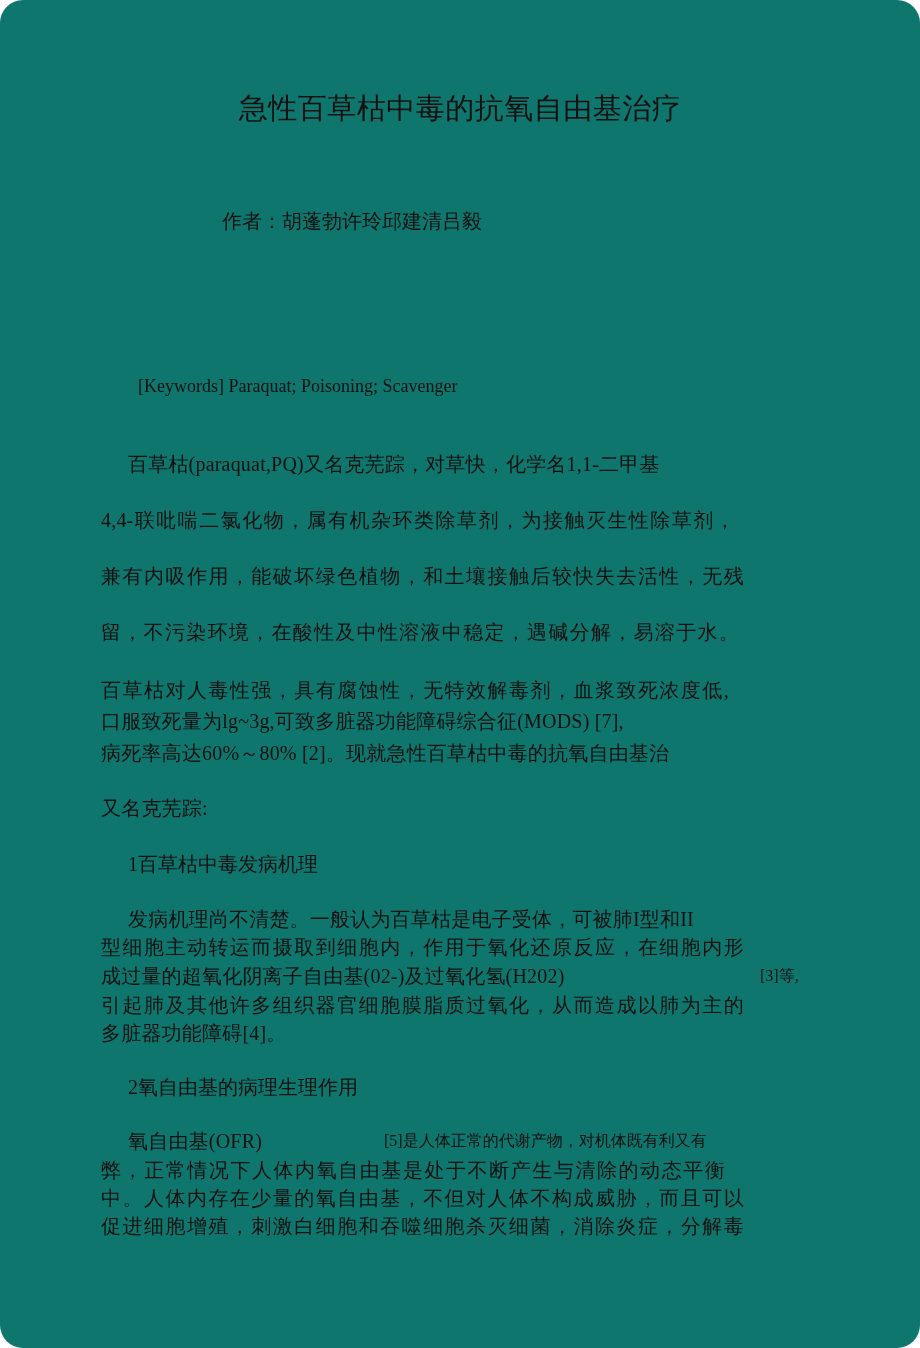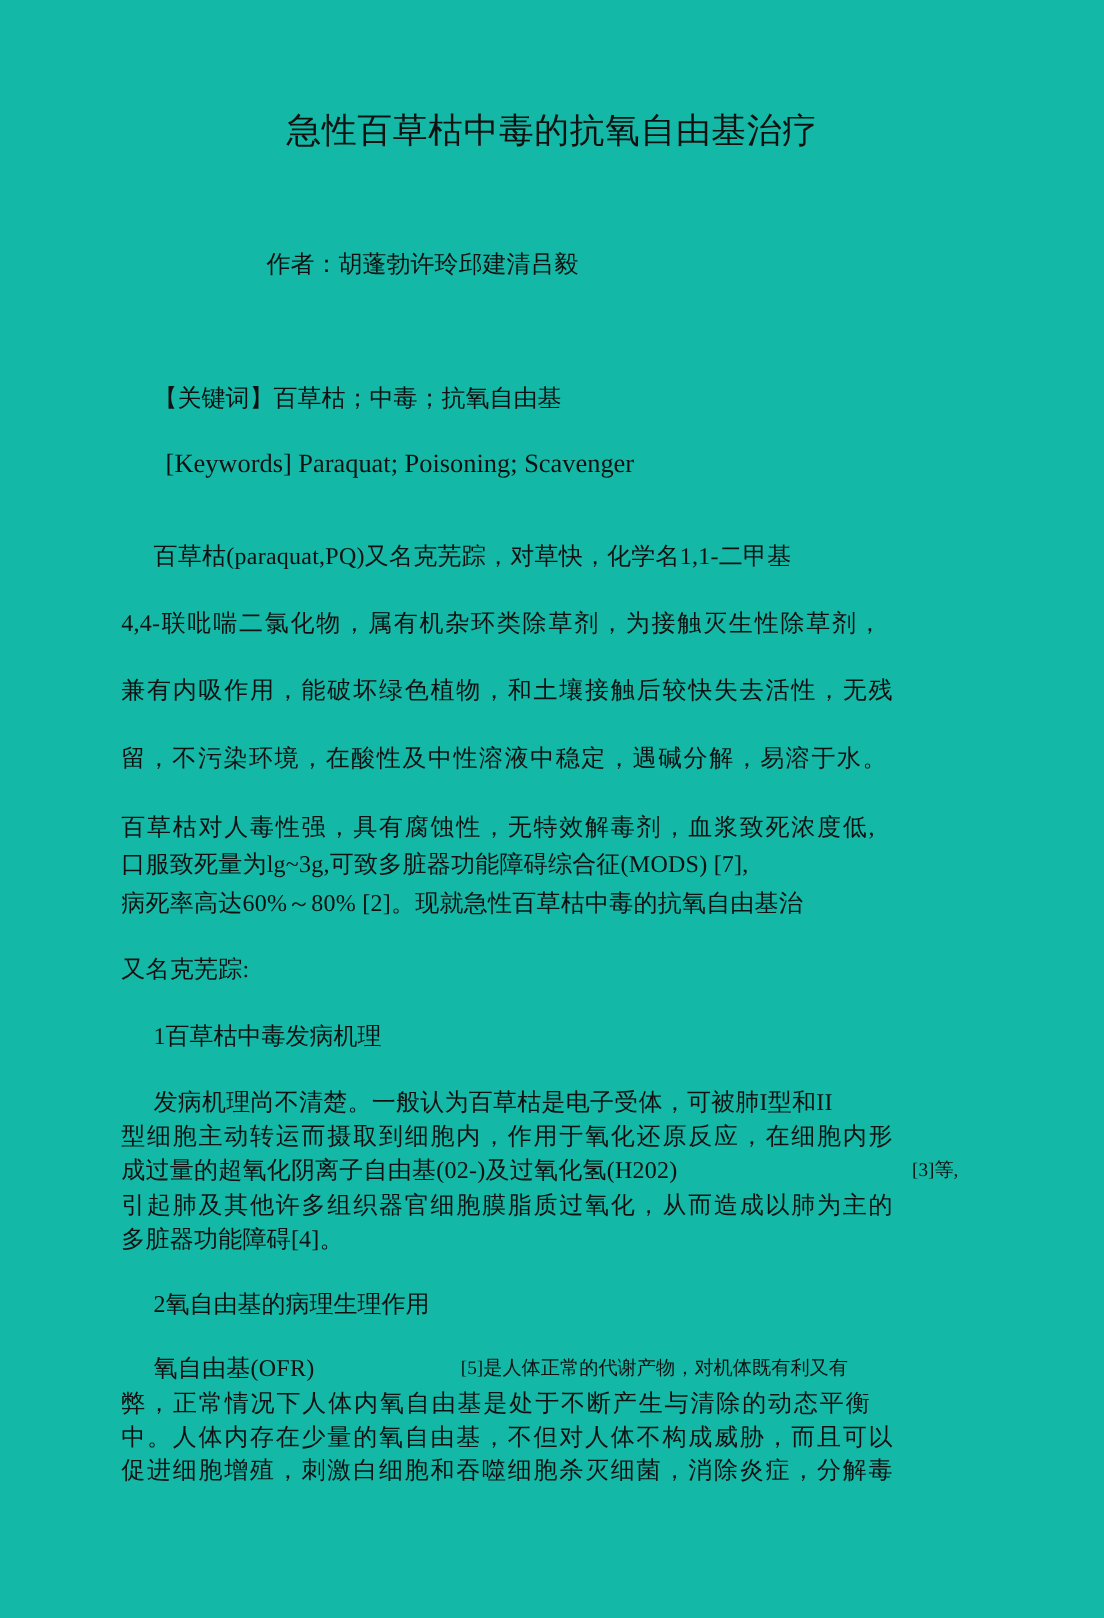--- a/index.html
+++ b/index.html
@@ -12,21 +12,22 @@
       height: 1348px;
       position: relative;
       overflow: hidden;
       color: #111111;
       font-family: "Liberation Serif", "DejaVu Serif", serif;
     }
     .page {
       position: absolute;
       left: 0; top: 0;
       width: 920px; height: 1348px;
-      background: #14b8a6;
+      background: #0f766e;
+      border-radius: 23px;
     }
     .line {
       position: absolute;
       white-space: nowrap;
       font-size: 21px;
       line-height: 26px;
       color: #111111;
     }
     .title {
       position: absolute;
@@ -40,21 +41,21 @@
       color: #111111;
       letter-spacing: 0.5px;
     }
     .author {
       font-size: 20px;
     }
     .keywords-cn {
       font-size: 20px;
     }
     .keywords-en {
-      font-size: 22px;
+      font-size: 18px;
     }
     .heading {
       font-size: 20px;
     }
     .body-line {
       font-size: 20px;
       letter-spacing: 0.2px;
     }
     .justified {
       display: block;
@@ -70,21 +71,20 @@
   </style>
 </head>
 <body>
 
 <div class="page">
 
   <div class="title">急性百草枯中毒的抗氧自由基治疗</div>
 
   <div class="line author" style="left:222px; top:208px;">作者：胡蓬勃许玲邱建清吕毅</div>
 
-  <div class="line keywords-cn" style="left:128px; top:319px;">【关键词】百草枯；中毒；抗氧自由基</div>
 
   <div class="line keywords-en" style="left:138px; top:373px;">[Keywords] Paraquat; Poisoning; Scavenger</div>
 
   <div class="line body-line" style="left:128px; top:451px;text-align:right;">百草枯(paraquat,PQ)又名克芜踪，对草快，化学名1,1-二甲基</div>
   <div class="line body-line justified" style="left:101px; top:507px; width:634px;">4,4-联吡喘二氯化物，属有机杂环类除草剂，为接触灭生性除草剂，</div>
   <div class="line body-line justified" style="left:101px; top:563px; width:643px;">兼有内吸作用，能破坏绿色植物，和土壤接触后较快失去活性，无残</div>
   <div class="line body-line justified" style="left:101px; top:619px; width:638px;">留，不污染环境，在酸性及中性溶液中稳定，遇碱分解，易溶于水。</div>
 
   <div class="line body-line justified" style="left:101px; top:677px; width:628px;">百草枯对人毒性强，具有腐蚀性，无特效解毒剂，血浆致死浓度低,</div>
   <div class="line body-line" style="left:101px; top:708px;">口服致死量为lg~3g,可致多脏器功能障碍综合征(MODS) [7],</div>

